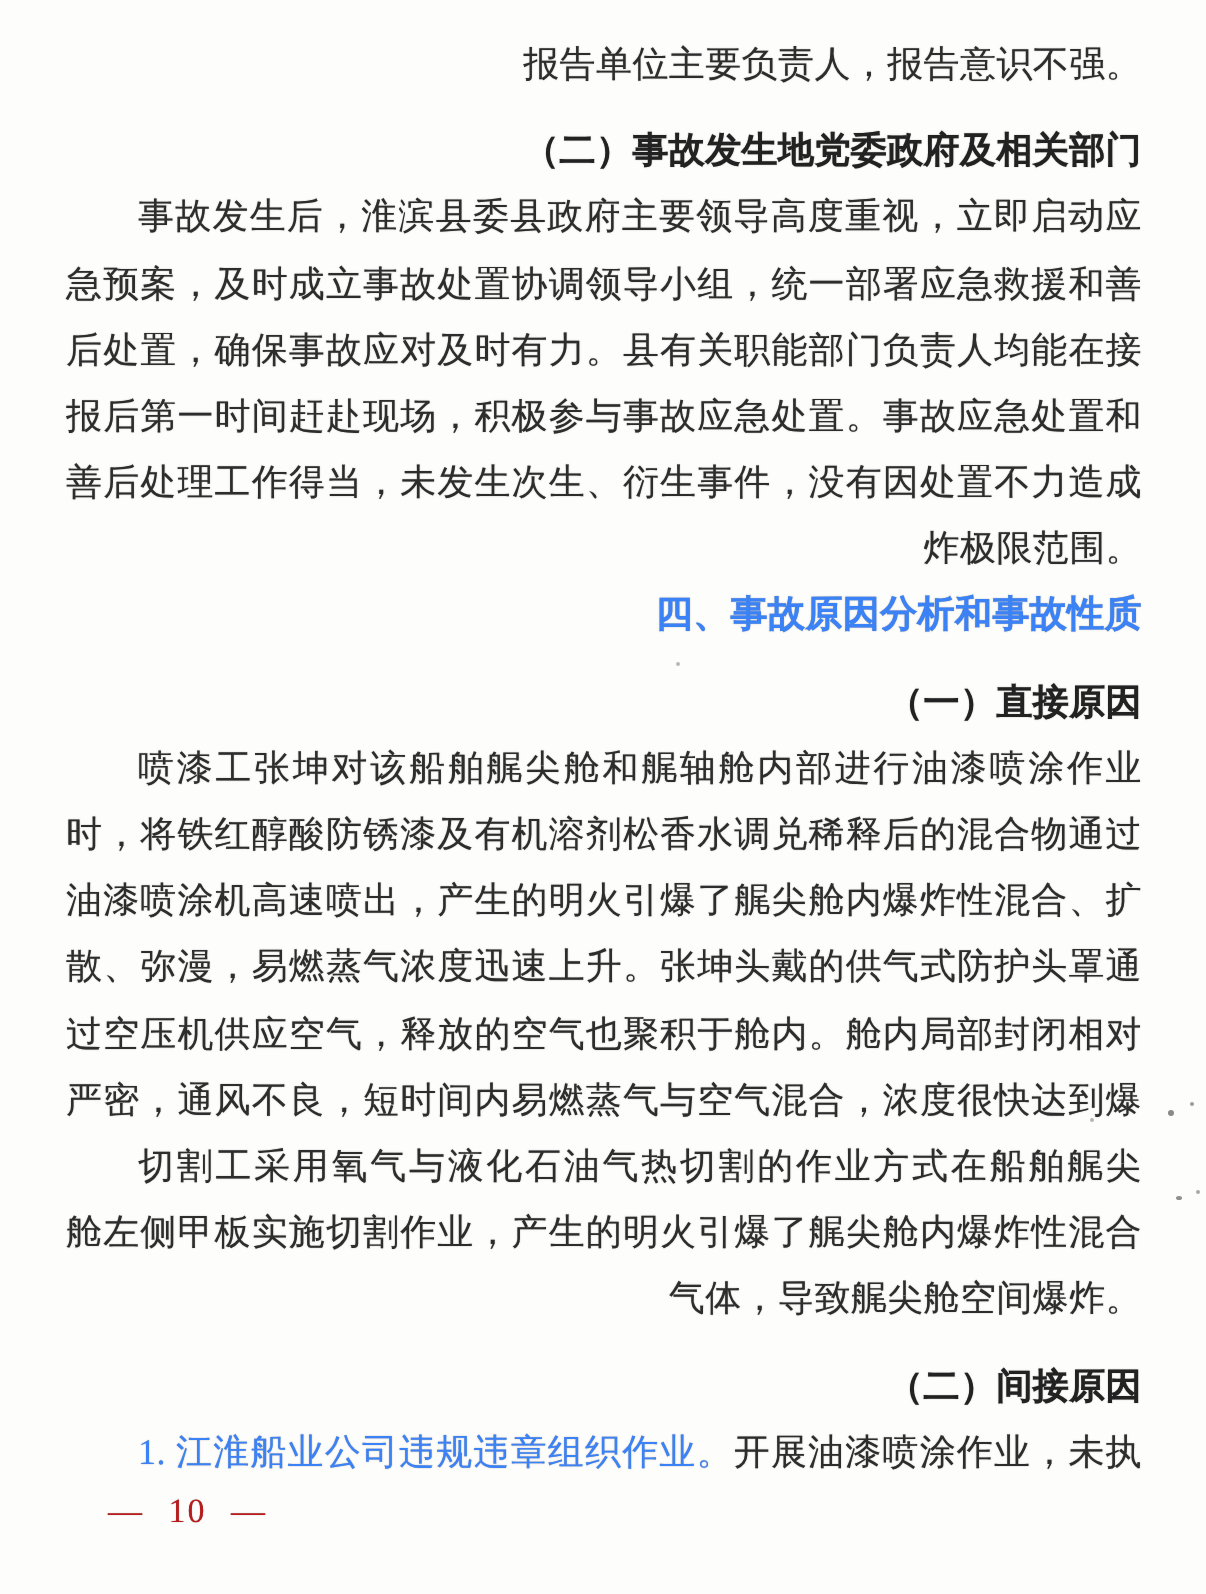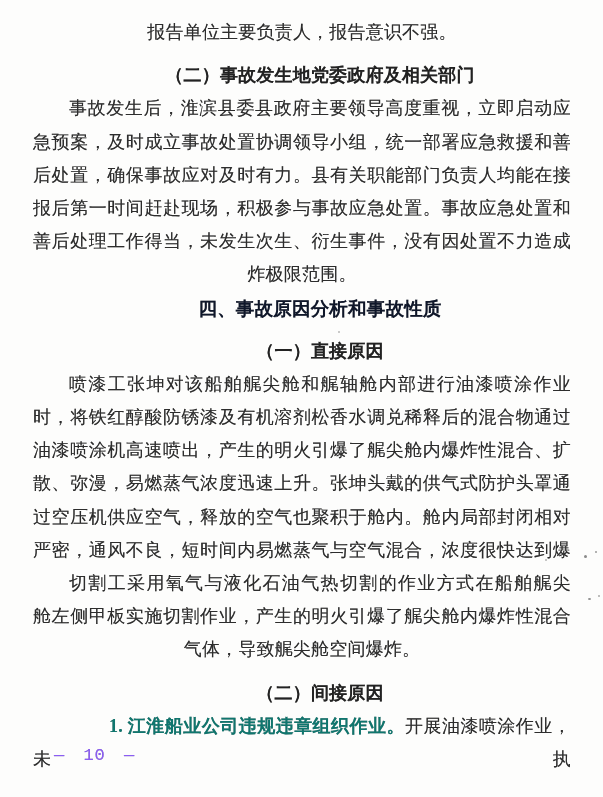--- a/index.html
+++ b/index.html
@@ -16,54 +16,53 @@
     position: absolute;
     left: 33px;
     right: 32px;
     top: 16px;
   }
   .line {
     height: 33.2px;
     line-height: 33.2px;
     font-size: 18px;
     letter-spacing: 0.2px;
-    text-align: center;
+    text-align: right;
     white-space: nowrap;
     text-shadow: 0 0 0.6px rgba(60,60,60,0.55);
   }
   .line.fill {
     white-space: normal;
     text-align: justify;
     text-align-last: justify;
     text-justify: inter-character;
   }
   .indent { text-indent: 36px; }
   .kai {
     font-weight: 700;
     color: #222222;
     margin-top: 10px;
   }
   .hei {
-    font-family: Liberation Sans, sans-serif;
+    font-family: Liberation Serif, serif;
     font-weight: 700;
     font-size: 18.5px;
-    color: #0f172a;
+    color: #3b82f6;
   }
-  .bold-seg { font-weight: 700; color: #0f766e; margin-left: 40px; }
+  .bold-seg { font-weight: 400; color: #3b82f6; }
   .page-num {
     position: absolute;
     left: 54px;
     top: 744px;
     font-size: 17px;
     line-height: 24px;
-    color: #8b5cf6;
+    color: #b91c1c;
     word-spacing: 7px;
     letter-spacing: 1px;
     text-shadow: 0 0 0.5px rgba(60,60,60,0.5);
-    font-family: Liberation Mono, monospace;
   }
   .speck {
     position: absolute;
     border-radius: 50%;
   }
   .s1 { left: 584px; top: 555px; width: 3px; height: 3px; background: #8a8a8a; }
   .s2 { left: 595px; top: 551px; width: 2px; height: 2px; background: #9a9a9a; }
   .s3 { left: 588px; top: 598px; width: 3px; height: 2px; background: #8f8f8f; }
   .s4 { left: 598px; top: 595px; width: 2px; height: 2px; background: #a8a8a8; }
   .s5 { left: 545px; top: 559px; width: 2px; height: 2px; background: #b5b5b5; }

